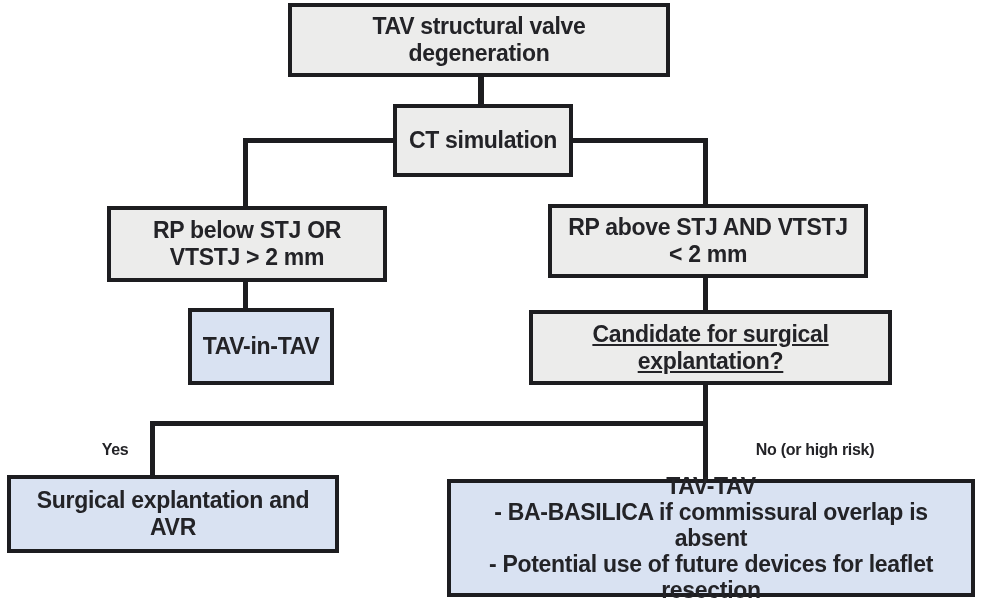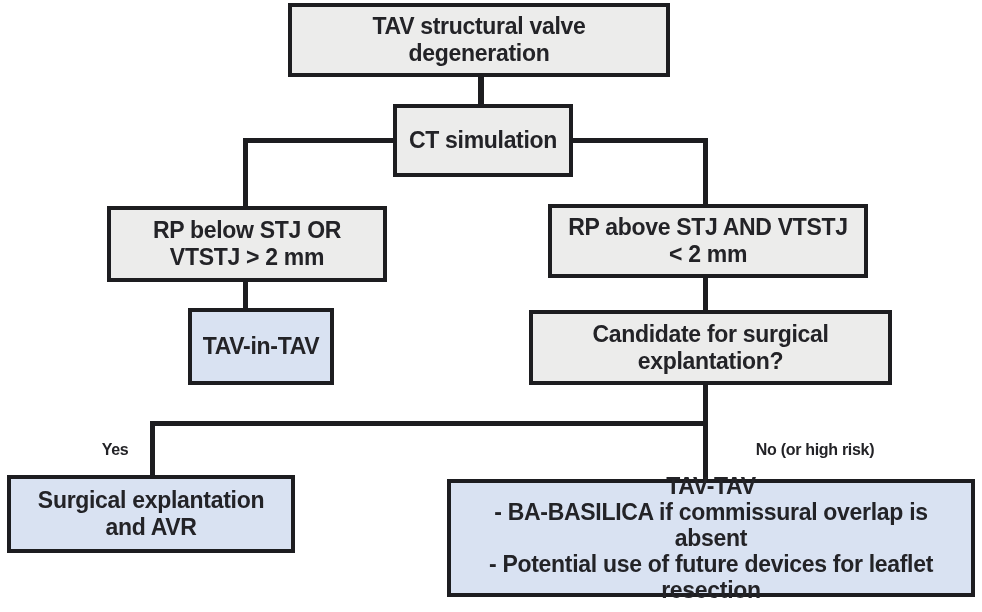--- a/index.html
+++ b/index.html
@@ -75,23 +75,23 @@
   <div class="box gray" style="left:288px;top:3px;width:382px;height:74px;">TAV structural valve degeneration</div>
 
   <div class="box gray" style="left:393px;top:104px;width:180px;height:73px;">CT simulation</div>
 
   <div class="box gray" style="left:107px;top:206px;width:280px;height:76px;">RP below STJ OR VTSTJ &gt; 2 mm</div>
 
   <div class="box blue" style="left:188px;top:308px;width:146px;height:77px;">TAV-in-TAV</div>
 
   <div class="box gray" style="left:548px;top:204px;width:320px;height:74px;">RP above STJ AND VTSTJ &lt; 2 mm</div>
 
-  <div class="box gray" style="left:529px;top:310px;width:363px;height:75px;">Candidate for surgical explantation?</div>
+  <div class="box gray" style="left:529px;top:310px;width:363px;height:75px;text-decoration:underline;">Candidate for surgical explantation?</div>
 
-  <div class="box blue" style="left:7px;top:475px;width:288px;height:78px;">Surgical explantation and AVR</div>
+  <div class="box blue" style="left:7px;top:475px;width:332px;height:78px;">Surgical explantation and AVR</div>
 
   <div class="box blue multi-line" style="left:447px;top:479px;width:528px;height:118px;">
     <span>TAV-TAV</span>
     <span>- BA-BASILICA if commissural overlap is absent</span>
     <span>- Potential use of future devices for leaflet resection</span>
   </div>
 
 </div>
 
 </body></html>

